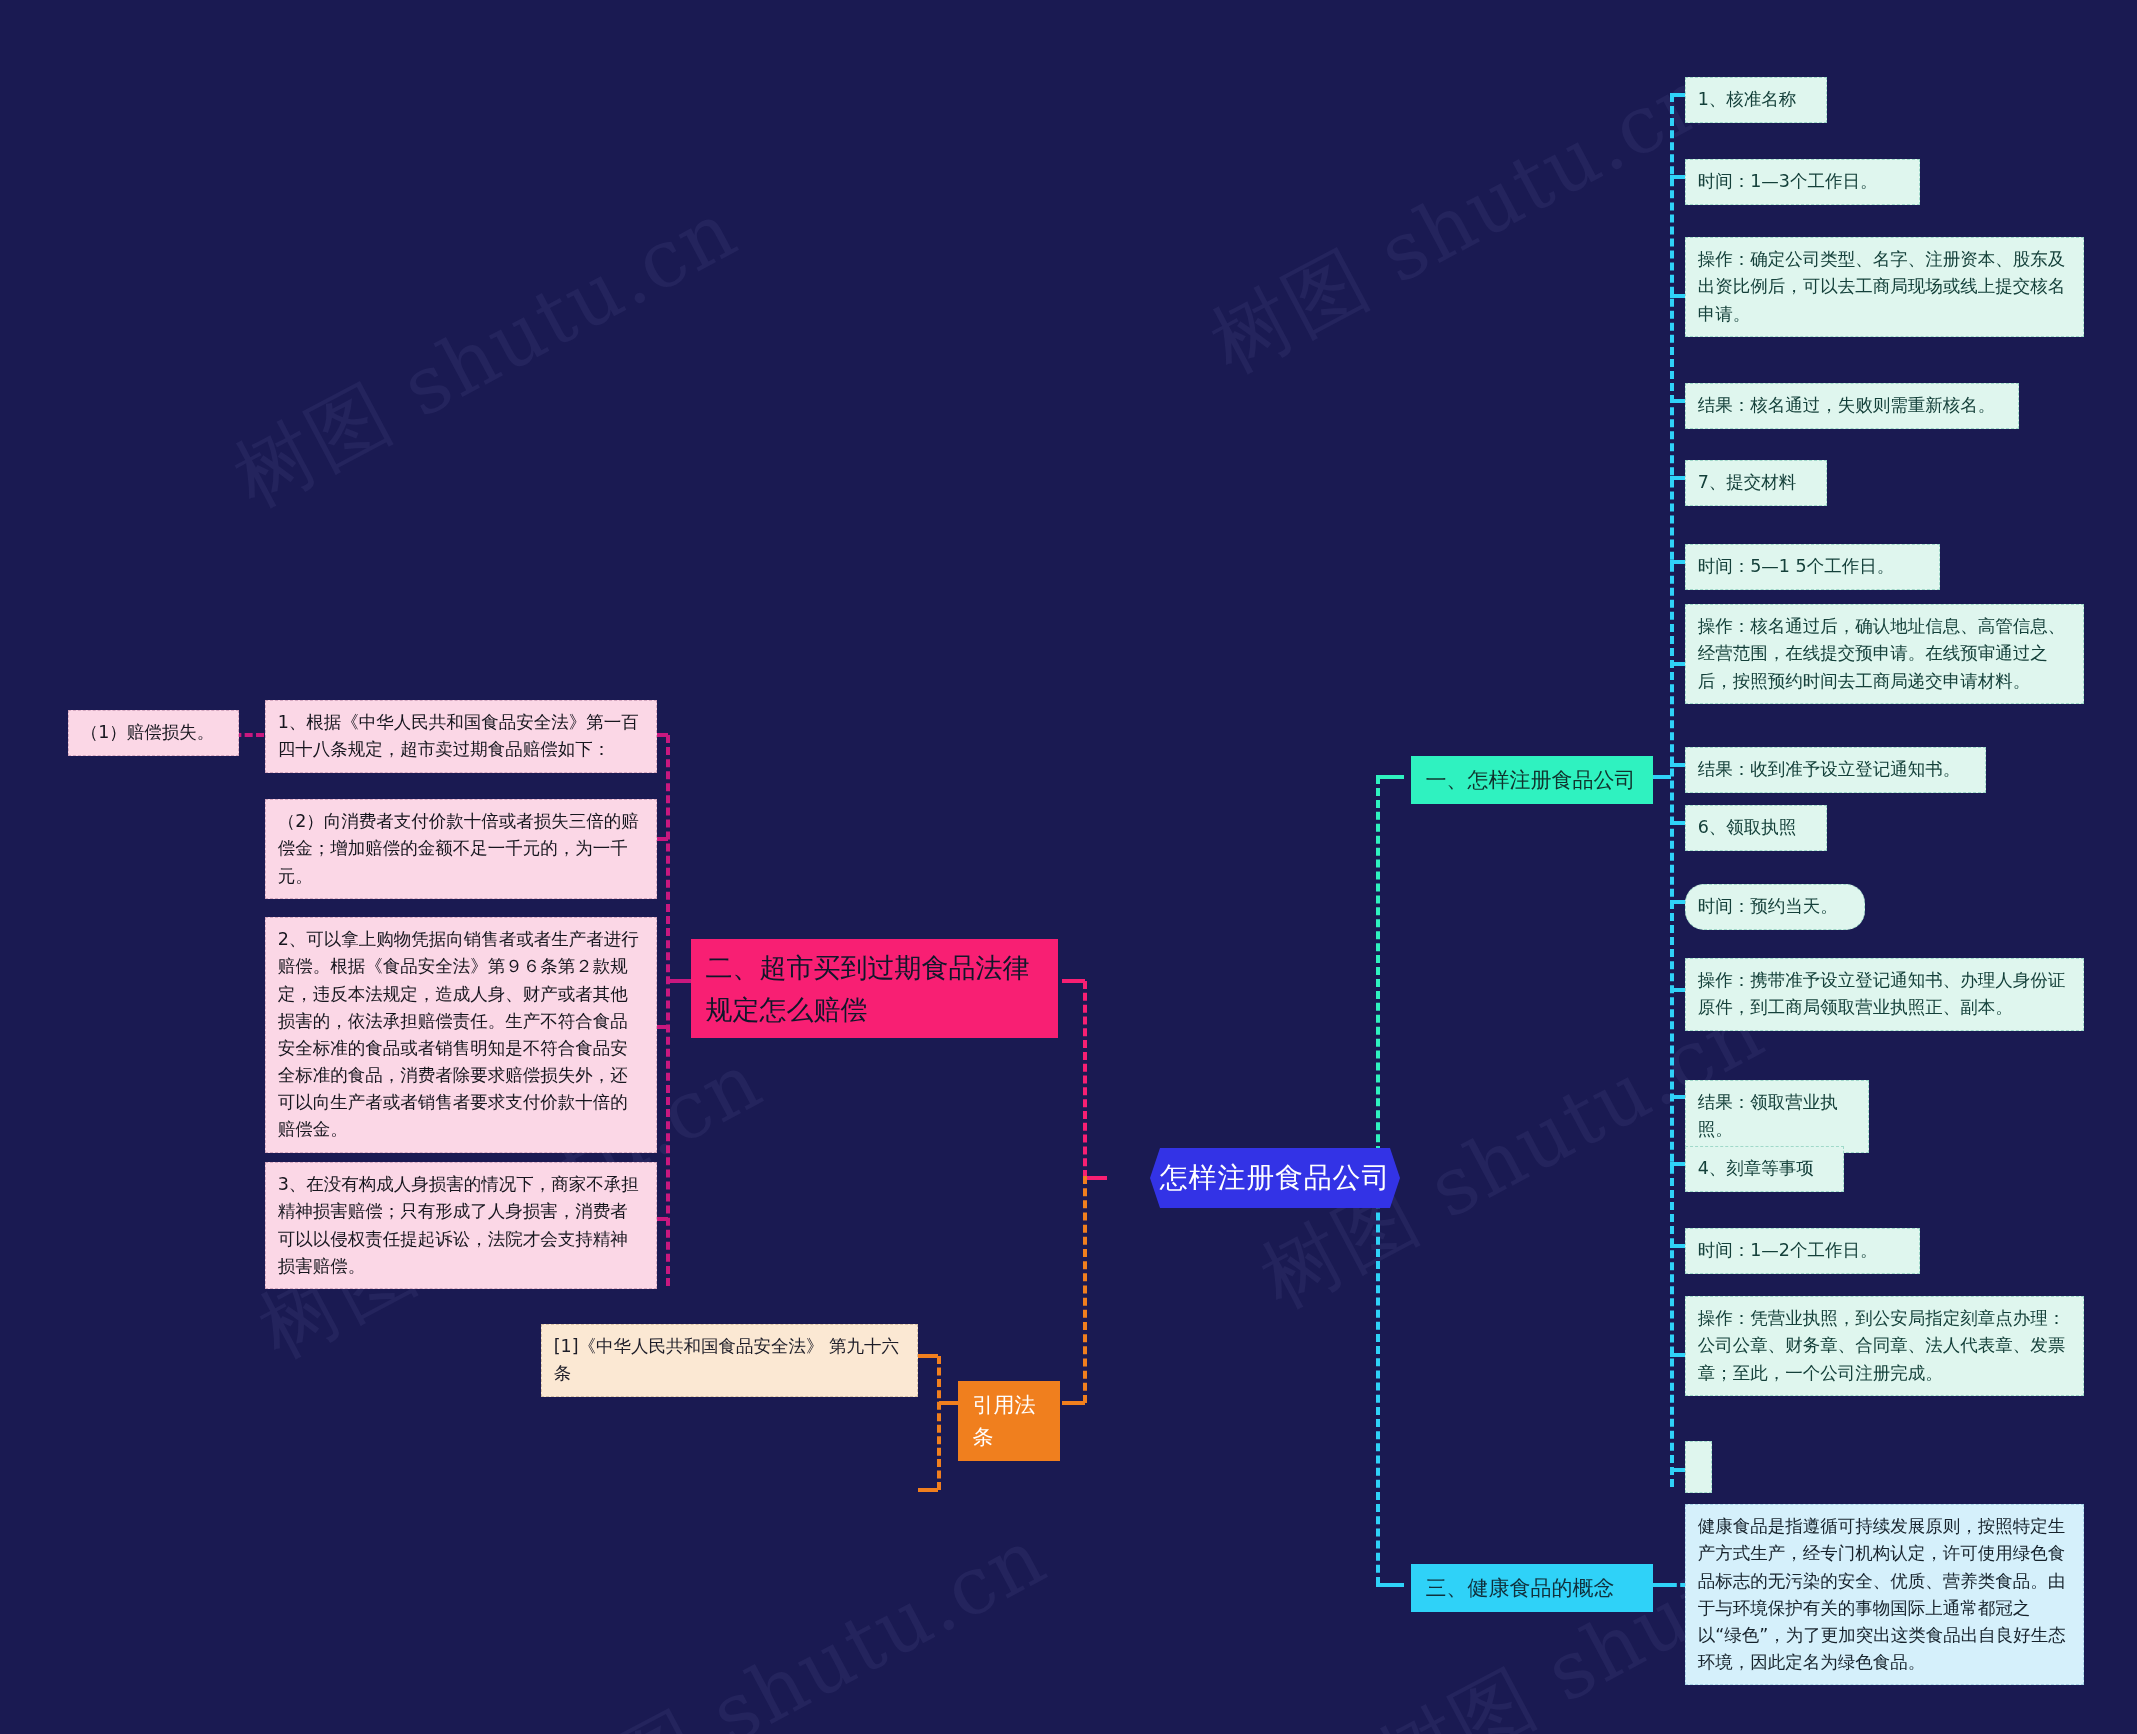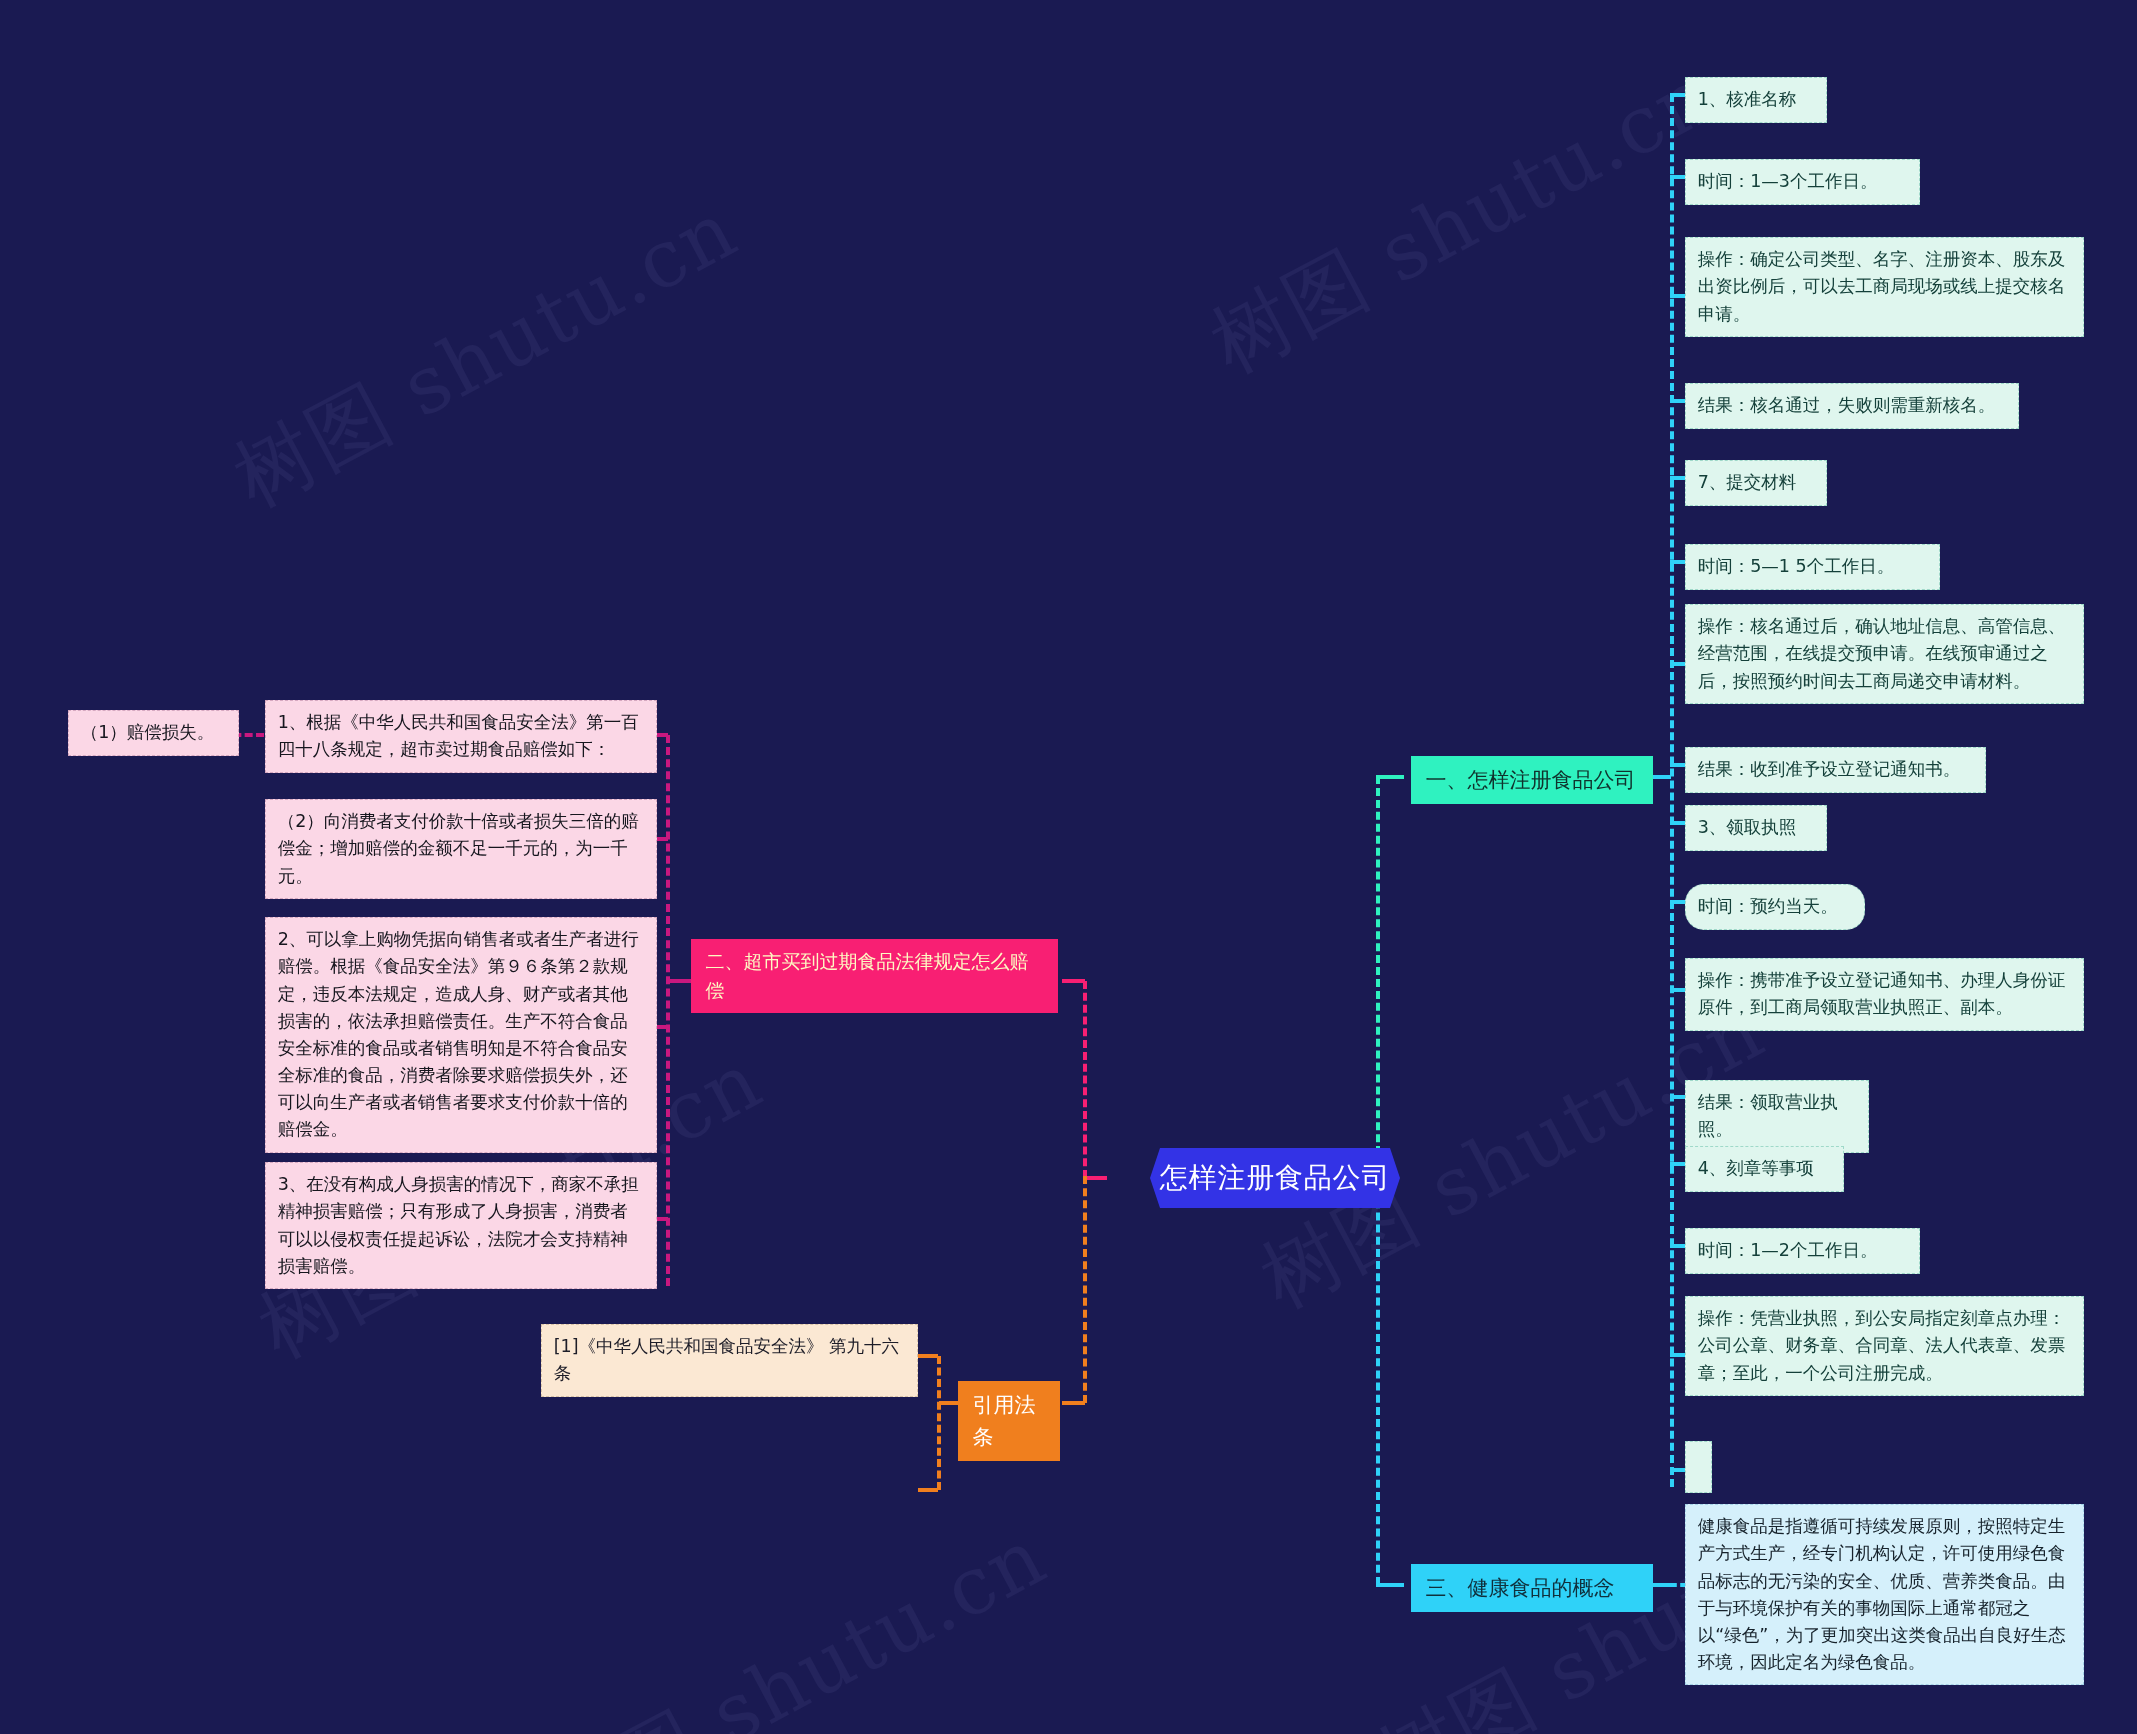--- a/index.html
+++ b/index.html
@@ -63,23 +63,23 @@
     font-size:17.5px;
     padding:8.3px 11.7px;
   }
   .node.br1{
     background:#2ff2c0;color:#10322c;
     border:1.7px dashed #2ff2c0;
     font-size:21px;font-weight:400;
     padding:6.7px 13.4px;
   }
   .node.br2{
-    background:#f81f73;color:#fef9c3;
+    background:#f81f73;color:#0f172a;
     border:1.7px dashed #f81f73;
-    font-size:19px;
+    font-size:27px;
     padding:6.7px 13.4px;
   }
   .node.br3{
     background:#2fd2f8;color:#10303c;
     border:1.7px dashed #2fd2f8;
     font-size:21px;
     padding:6.7px 13.4px;
   }
   .node.law{
     background:#f07f1e;color:#ffffff;
@@ -174,21 +174,21 @@
     <span>操作：核名通过后，确认地址信息、高管信息、经营范围，在线提交预申请。在线预审通过之后，按照预约时间去工商局递交申请材料。</span>
   </div>
 
   <div class="ln stub" style="left:1670px;top:763px;width:16.7px;background:#2fd2f8;"></div>
   <div class="node mint" style="left:1685px;top:747px;width:301px;">
     <span>结果：收到准予设立登记通知书。</span>
   </div>
 
   <div class="ln stub" style="left:1670px;top:821px;width:16.7px;background:#2fd2f8;"></div>
   <div class="node mint" style="left:1685px;top:805px;width:142px;">
-    <span>3、领取执照</span>
+    <span>6、领取执照</span>
   </div>
 
   <div class="ln stub" style="left:1670px;top:900px;width:16.7px;background:#2fd2f8;"></div>
   <div class="node mint" style="left:1685px;top:884px;width:180px;border-radius:19px;">
     <span>时间：预约当天。</span>
   </div>
 
   <div class="ln stub" style="left:1670px;top:988px;width:16.7px;background:#2fd2f8;"></div>
   <div class="node mint" style="left:1685px;top:958px;width:399px;">
     <span>操作：携带准予设立登记通知书、办理人身份证原件，到工商局领取营业执照正、副本。</span>

